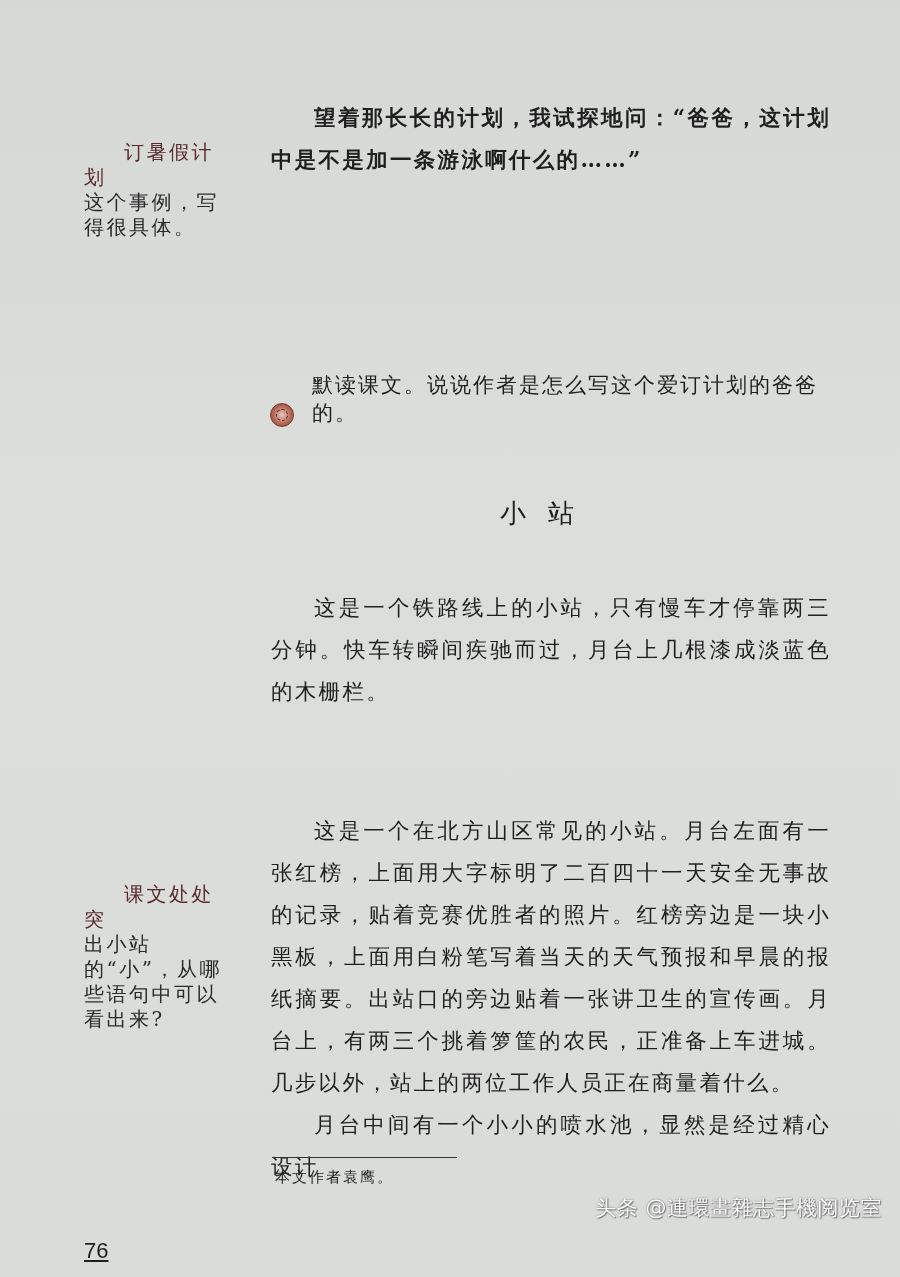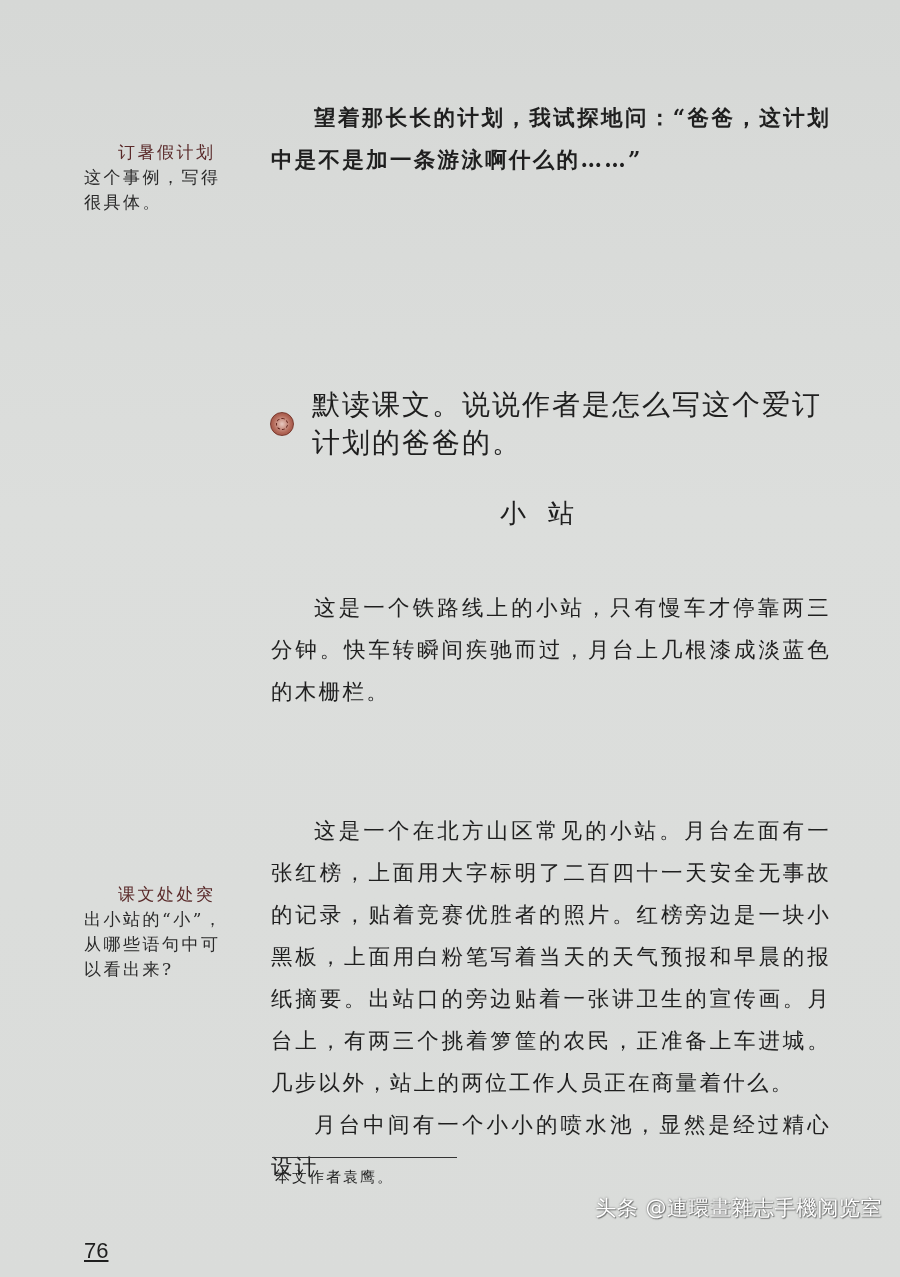--- a/index.html
+++ b/index.html
@@ -14,27 +14,27 @@
     background:linear-gradient(180deg,#d6d8d6 0%,#dcdedc 40%,#dadcda 100%);
   }
   .para {
     position:absolute; left:271px; width:560px;
     font-size:21.5px; line-height:42px; letter-spacing:2.3px;
     text-align:justify; margin:0;
   }
   .para p { margin:0; text-indent:2em; }
   .side-note {
     position:absolute; left:84px; width:140px;
-    font-size:17px; line-height:25px; letter-spacing:2.5px;
+    font-size:20px; line-height:25px; letter-spacing:2.5px;
     color:#2a2a2a;
   }
   .side-note .first { display:block; text-indent:2em; color:#5a2a2a; }
   .question {
-    position:absolute; left:268px; top:386px; width:580px;
-    display:flex; align-items:center; font-size:28px; letter-spacing:2px;
+    position:absolute; left:268px; top:371px; width:580px;
+    display:flex; align-items:flex-end; font-size:21px; letter-spacing:2px;
   }
   .q-icon {
     width:22px; height:22px; border-radius:50%;
     background:radial-gradient(circle,#e8c9c0 0%,#b46a5a 55%,#8b3b30 100%);
     border:1px solid #7a3a2e; margin-right:18px; margin-left:2px; flex-shrink:0;
     position:relative;
   }
   .q-icon::after {
     content:""; position:absolute; left:5px; top:5px; width:10px; height:10px;
     border-radius:50%; border:1px dashed #5c1e16;

